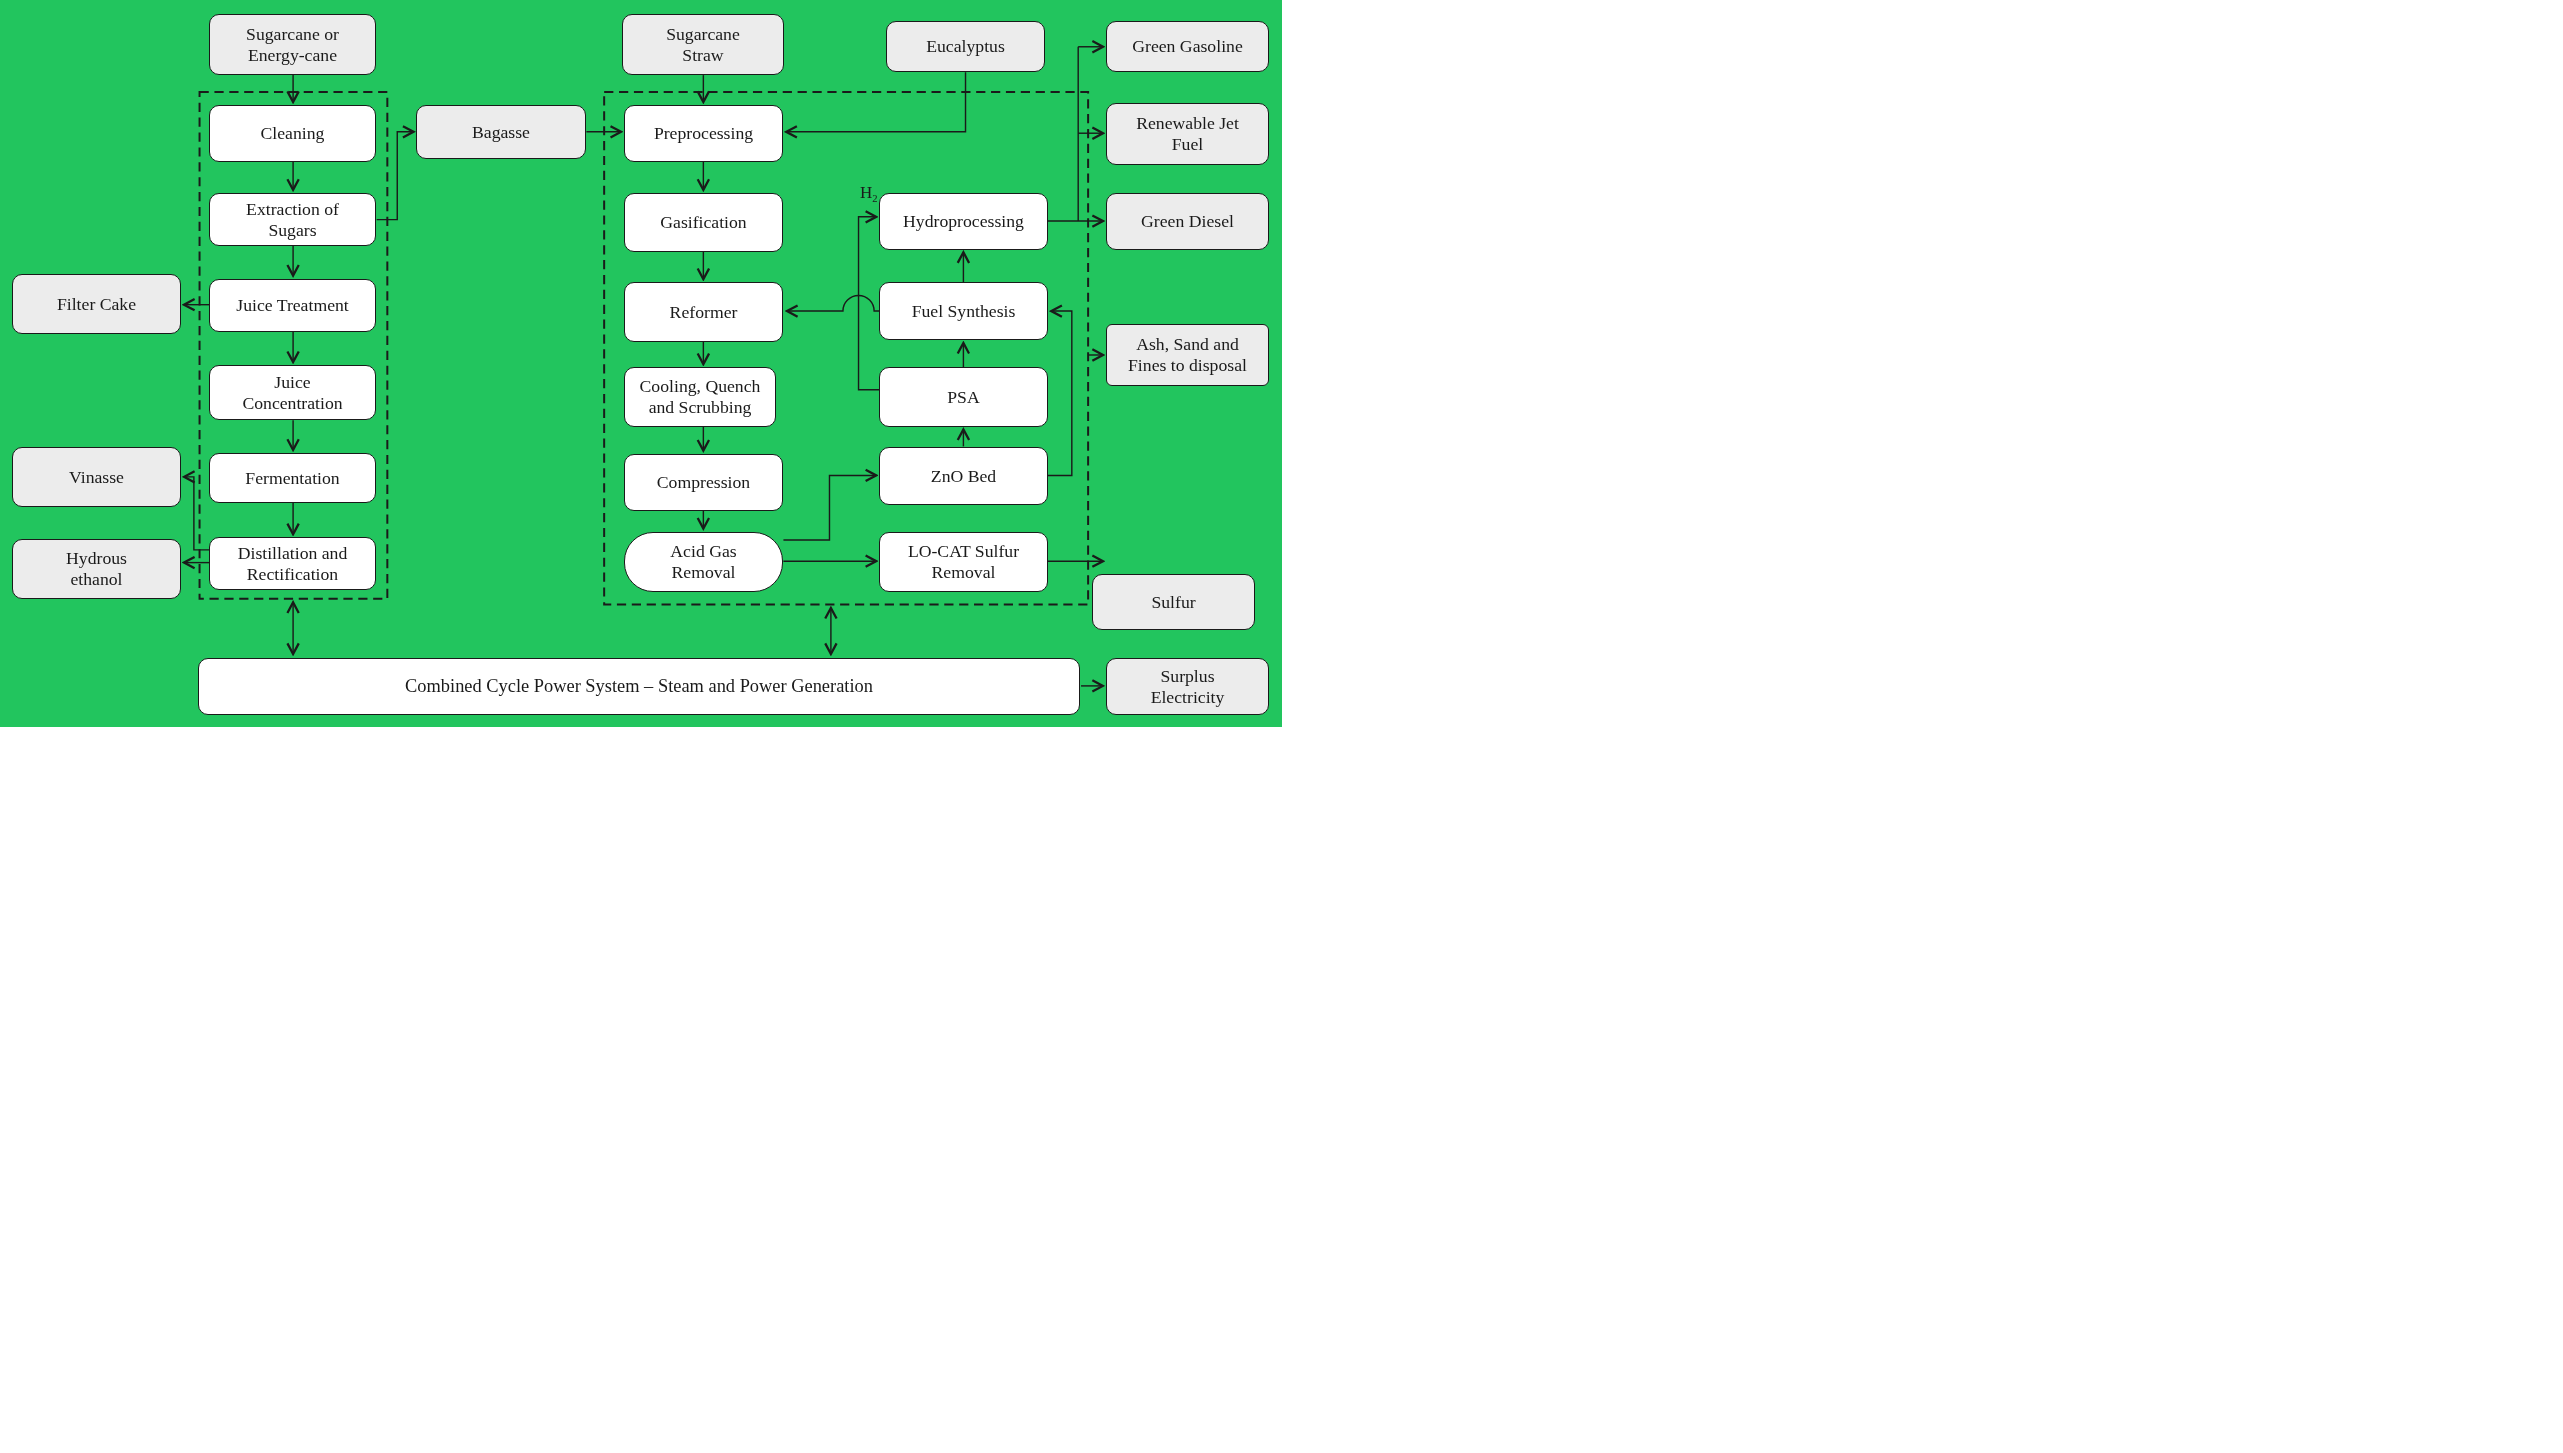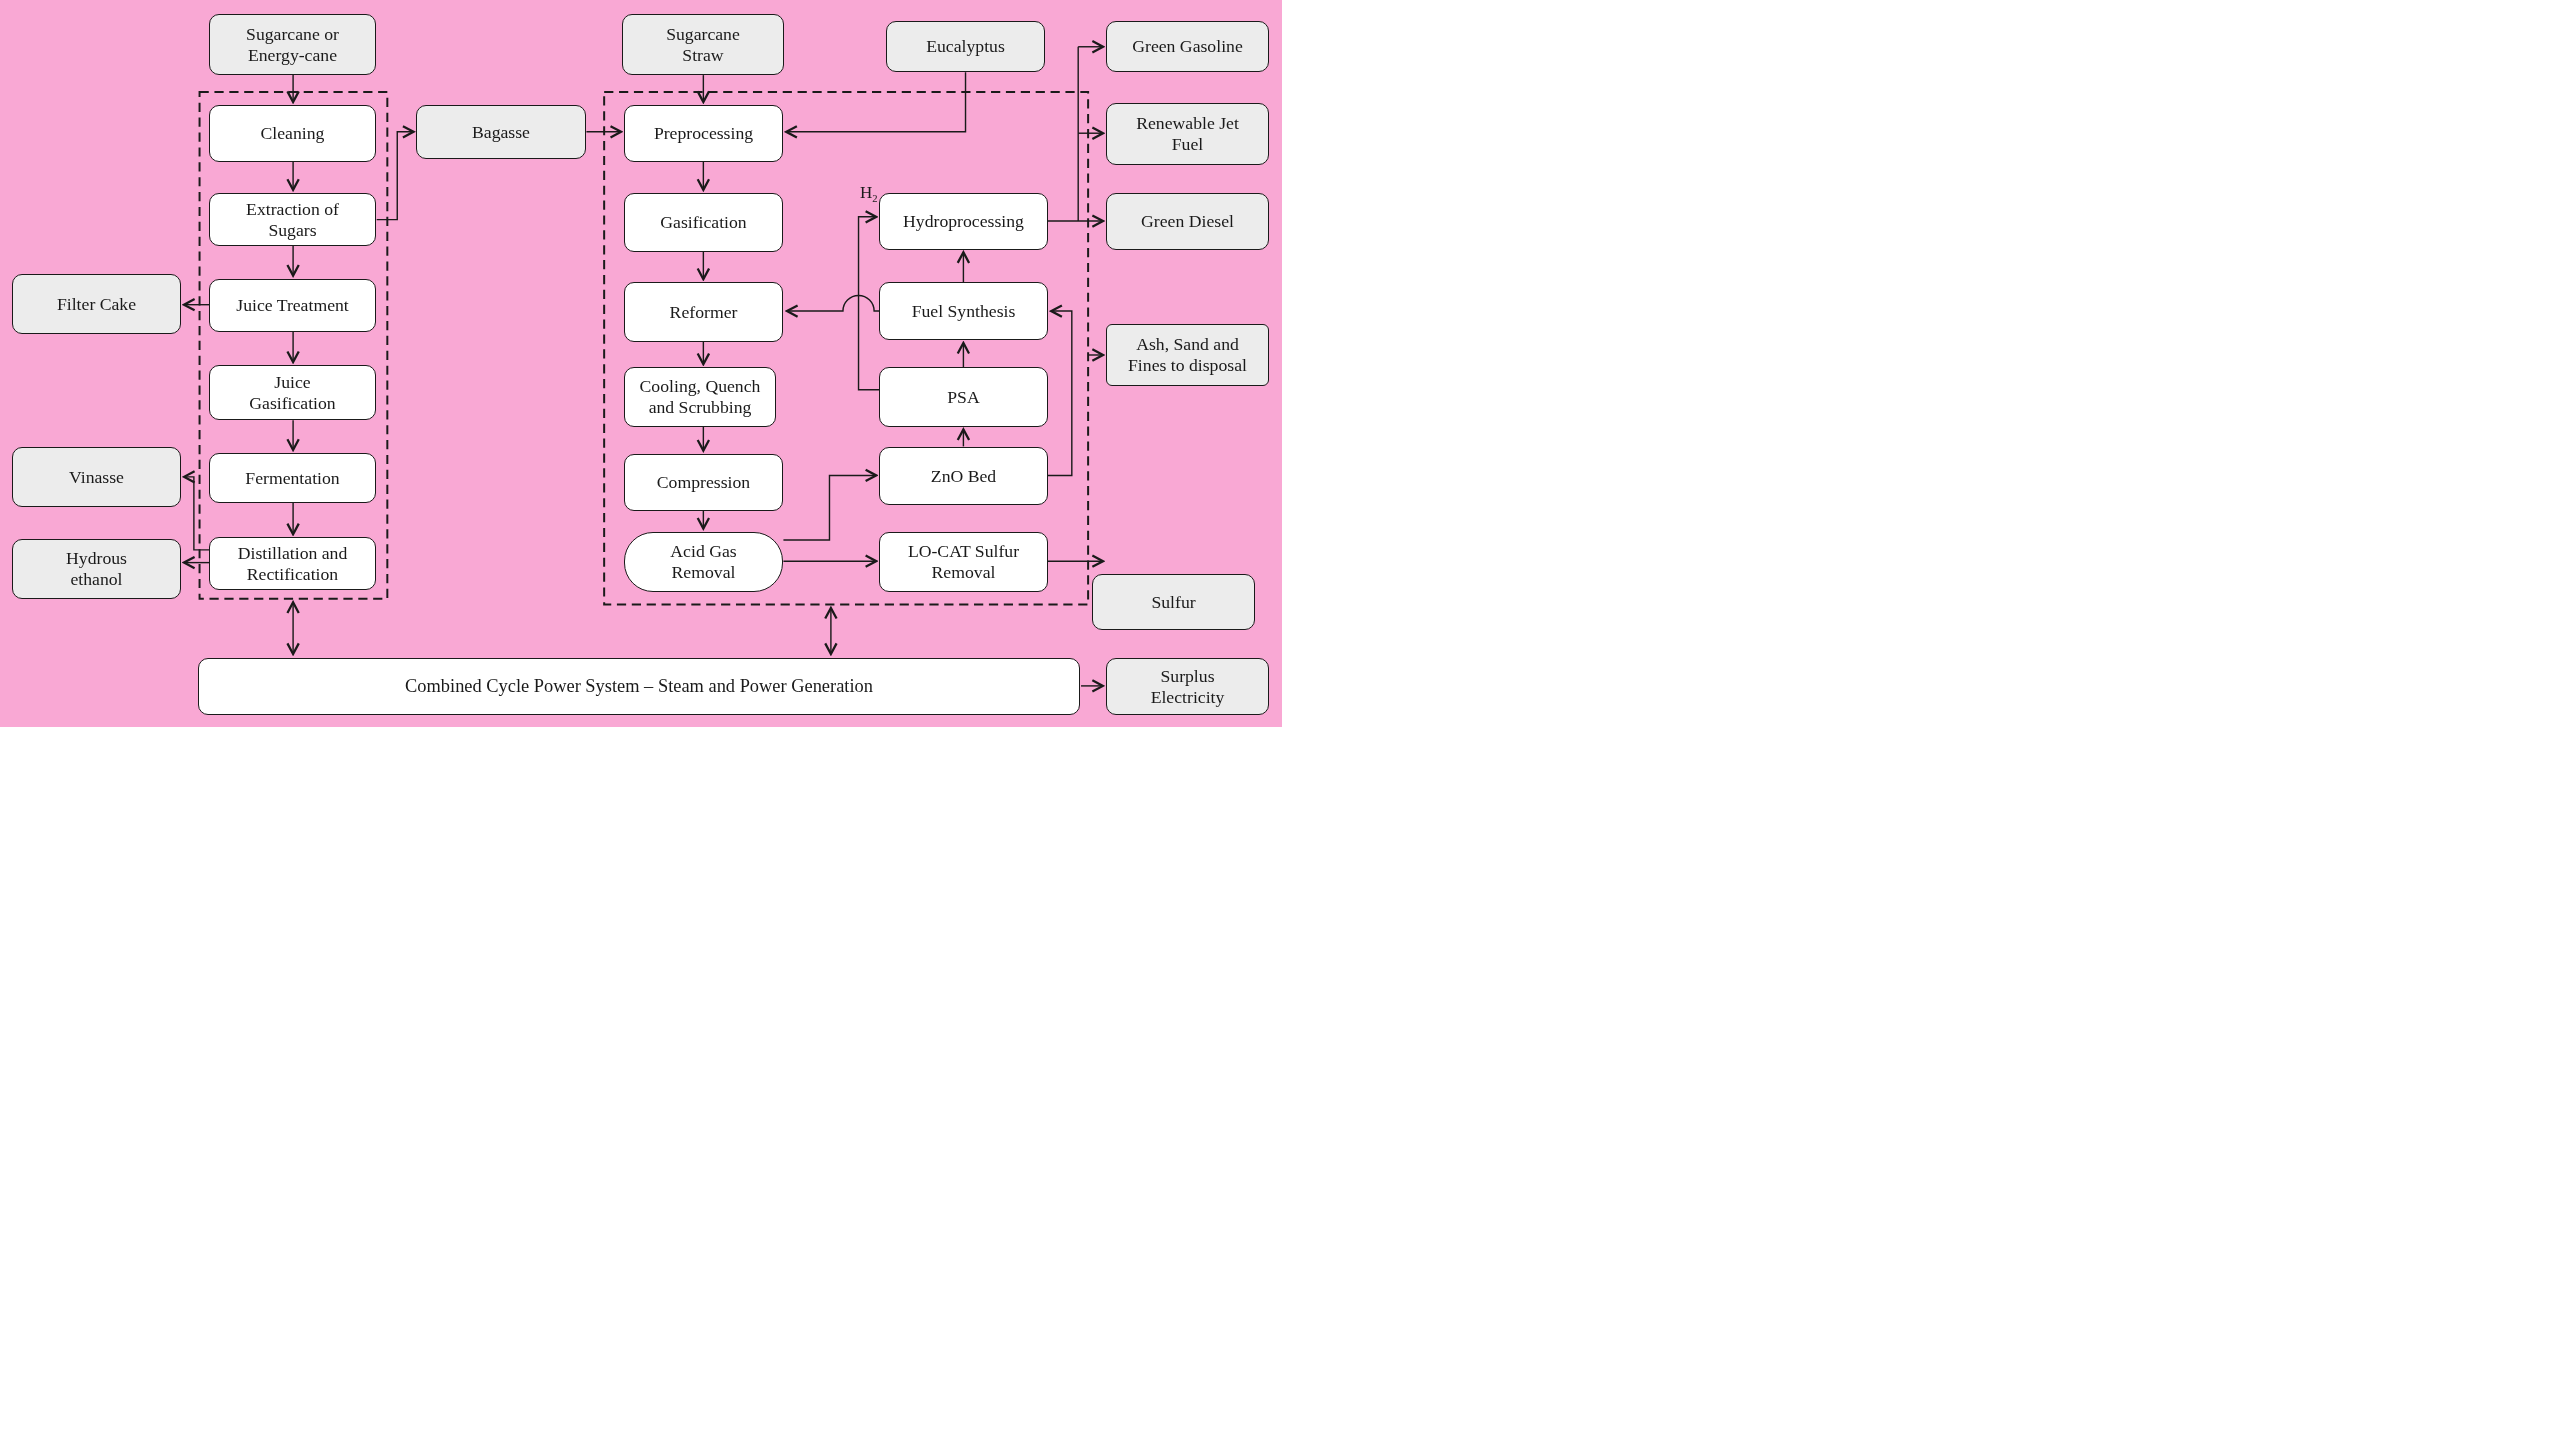--- a/index.html
+++ b/index.html
@@ -1,17 +1,17 @@
 <!DOCTYPE html>
 <html style="font-size:11.3px"><head>
 <meta charset="utf-8">
 <style>
   html,body{margin:0;padding:0;background:#ffffff;}
   #stage{
-    position:relative;width:1282px;height:727px;background:#f9a8d4;
+    position:relative;width:1282px;height:727px;background:#22c55e;
     font-family:"Liberation Serif", serif;color:#1a1a1a;overflow:hidden;
   }
   #wires{position:absolute;left:0;top:0;width:1282px;height:727px;}
   .node{
     position:absolute;box-sizing:border-box;
     border:1.8px solid #1a1a1a;border-radius:10px;background:#ffffff;
     display:flex;align-items:center;justify-content:center;text-align:center;
     font-size:17.7px;line-height:1.18;
   }
   .node .lbl{white-space:pre-line;padding:1.4px 4.3px;}
@@ -89,21 +89,21 @@
   </div>
   <div class="node" style="left:209px;top:193px;width:167px;height:53px;">
     <span class="lbl">Extraction of
 Sugars</span>
   </div>
   <div class="node" style="left:209px;top:279px;width:167px;height:53px;">
     <span class="lbl">Juice Treatment</span>
   </div>
   <div class="node" style="left:209px;top:365px;width:167px;height:55px;">
     <span class="lbl">Juice
-Gasification</span>
+Concentration</span>
   </div>
   <div class="node" style="left:209px;top:453px;width:167px;height:50px;">
     <span class="lbl">Fermentation</span>
   </div>
   <div class="node" style="left:209px;top:537px;width:167px;height:53px;">
     <span class="lbl">Distillation and
 Rectification</span>
   </div>
 
   <div class="node gray" style="left:12px;top:274px;width:169px;height:60px;">

